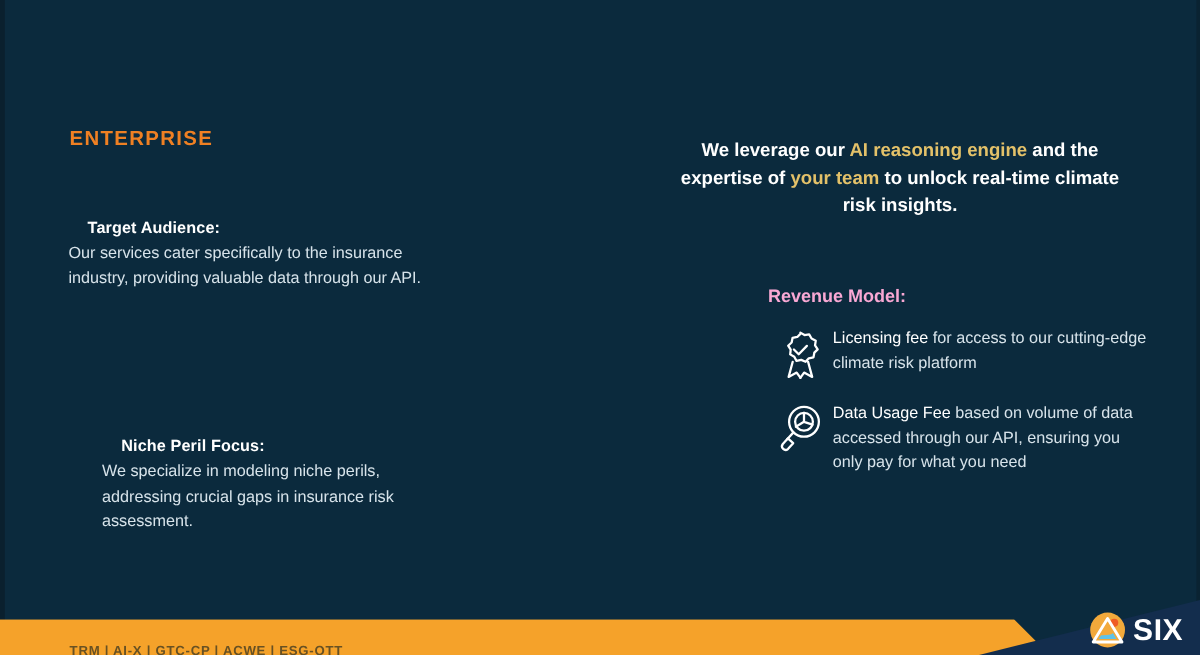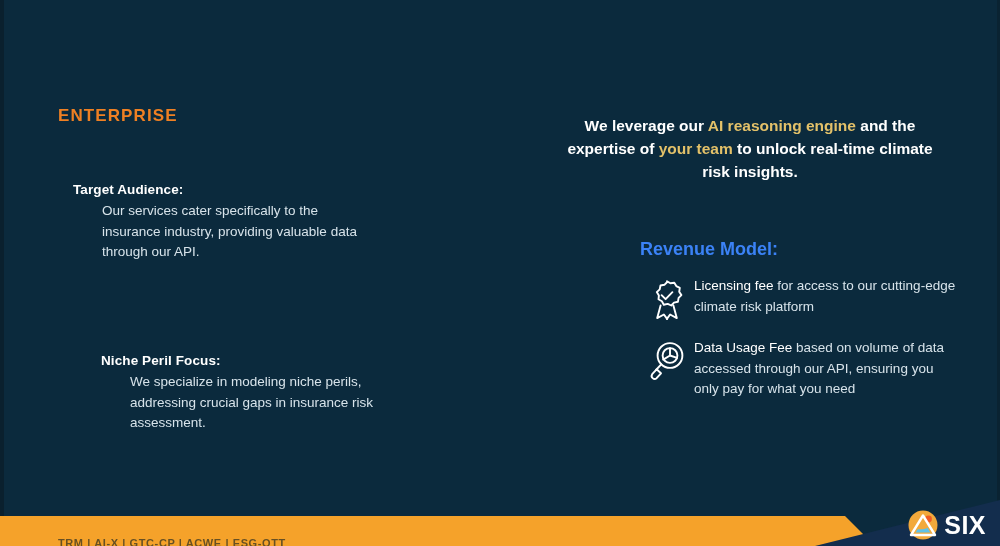--- a/index.html
+++ b/index.html
@@ -25,37 +25,37 @@
     color:#ef8023;white-space:nowrap;
   }
 
   
   .blk{position:absolute;}
   .blk .hd{
     font-size:13.5px;font-weight:bold;color:#ffffff;
     margin:0 0 4px 16px;letter-spacing:.1px;
   }
   .blk .bd{
-    font-size:13.5px;line-height:20.5px;color:#d7e3ea;font-weight:400;margin-left:45px;
+    font-size:13.5px;line-height:20.5px;color:#d7e3ea;font-weight:400;
   }
 
   #target-audience{left:57px;top:182px;width:300px;}
-  #niche-peril{left:85px;top:353px;width:300px;}
+  #niche-peril{left:85px;top:364px;width:300px;}
 
   
   #statement{
     position:absolute;left:560px;top:114px;width:380px;
     text-align:center;font-size:15.5px;line-height:23px;
     font-weight:bold;color:#ffffff;
   }
   #statement .hl{color:#e3c169;}
 
   
   #revenue{position:absolute;left:640px;top:239px;width:320px;}
-  #revenue .rm-title{font-size:18px;font-weight:bold;color:#3b82f6;margin-bottom:16px;}
+  #revenue .rm-title{font-size:15px;font-weight:bold;color:#f9a8d4;margin-bottom:16px;}
   .rm-item{display:flex;align-items:flex-start;margin-bottom:16px;}
   .rm-ico{width:54px;flex:0 0 54px;display:flex;justify-content:center;padding-top:2px;}
   .rm-txt{font-size:13.5px;line-height:20.5px;color:#d7e3ea;}
   .rm-txt b{color:#ffffff;font-weight:normal;}
 
   
   #cycle{position:absolute;left:316px;top:136px;width:320px;height:320px;}
   #cycle svg{display:block;}
   #cycle-label{
     position:absolute;left:0;top:123px;width:320px;text-align:center;

